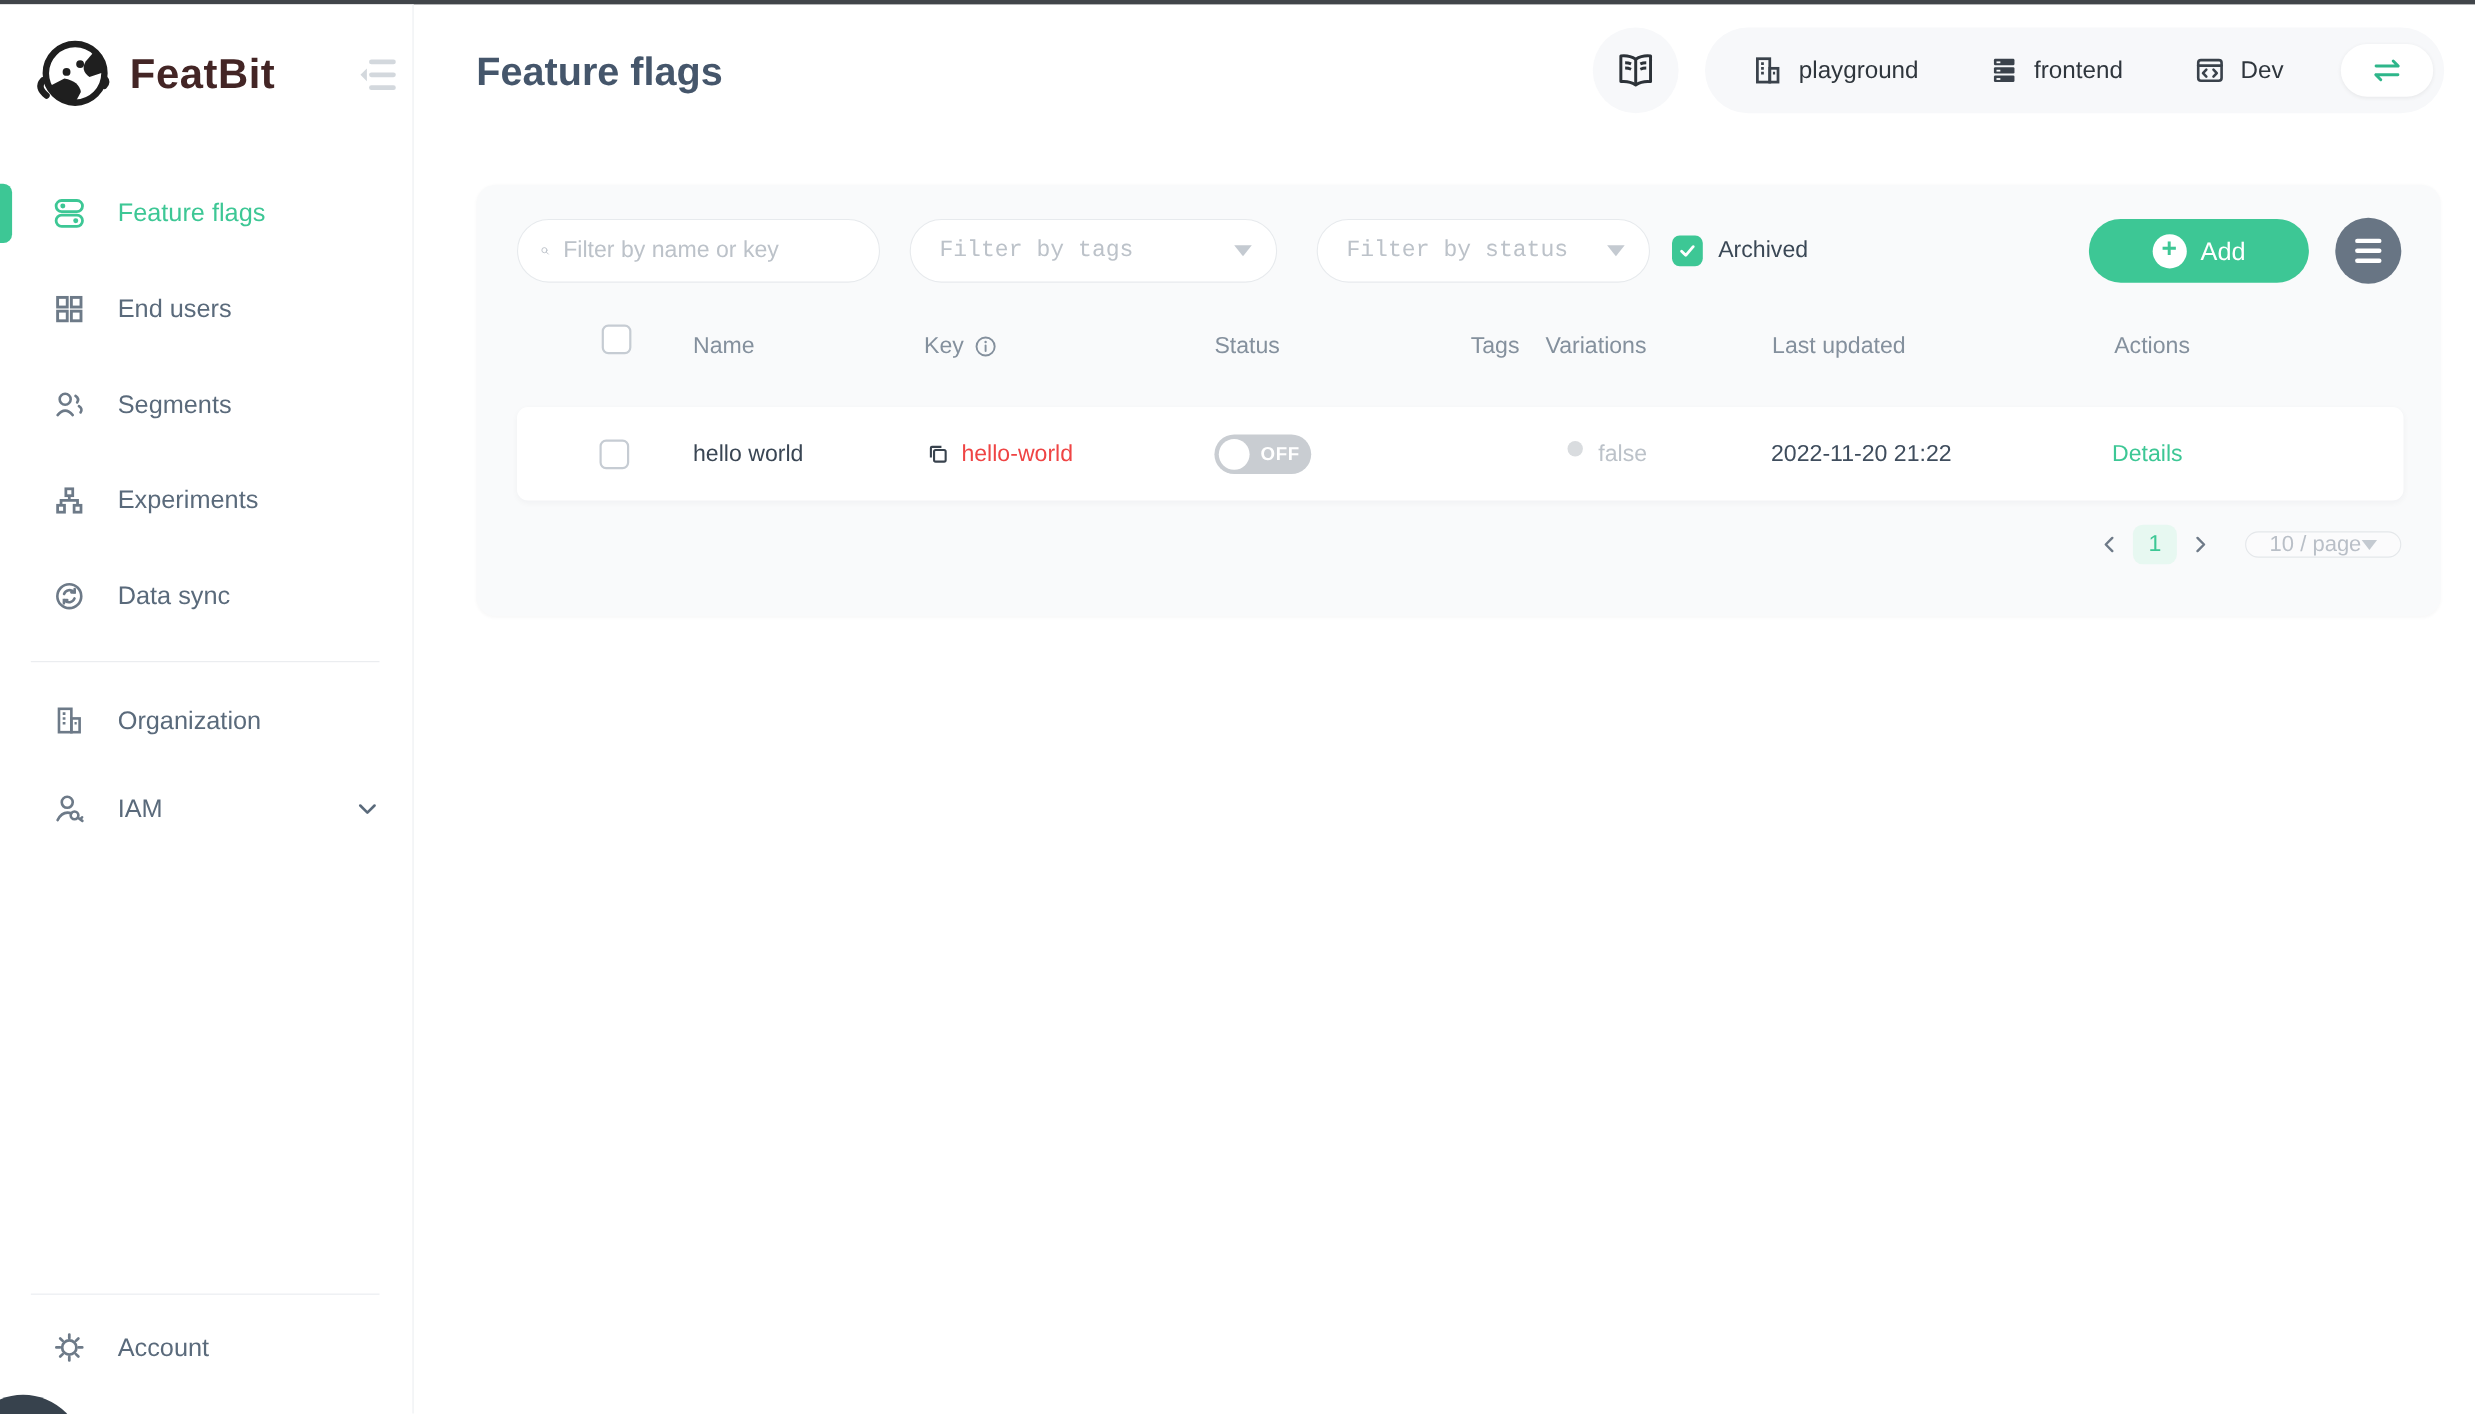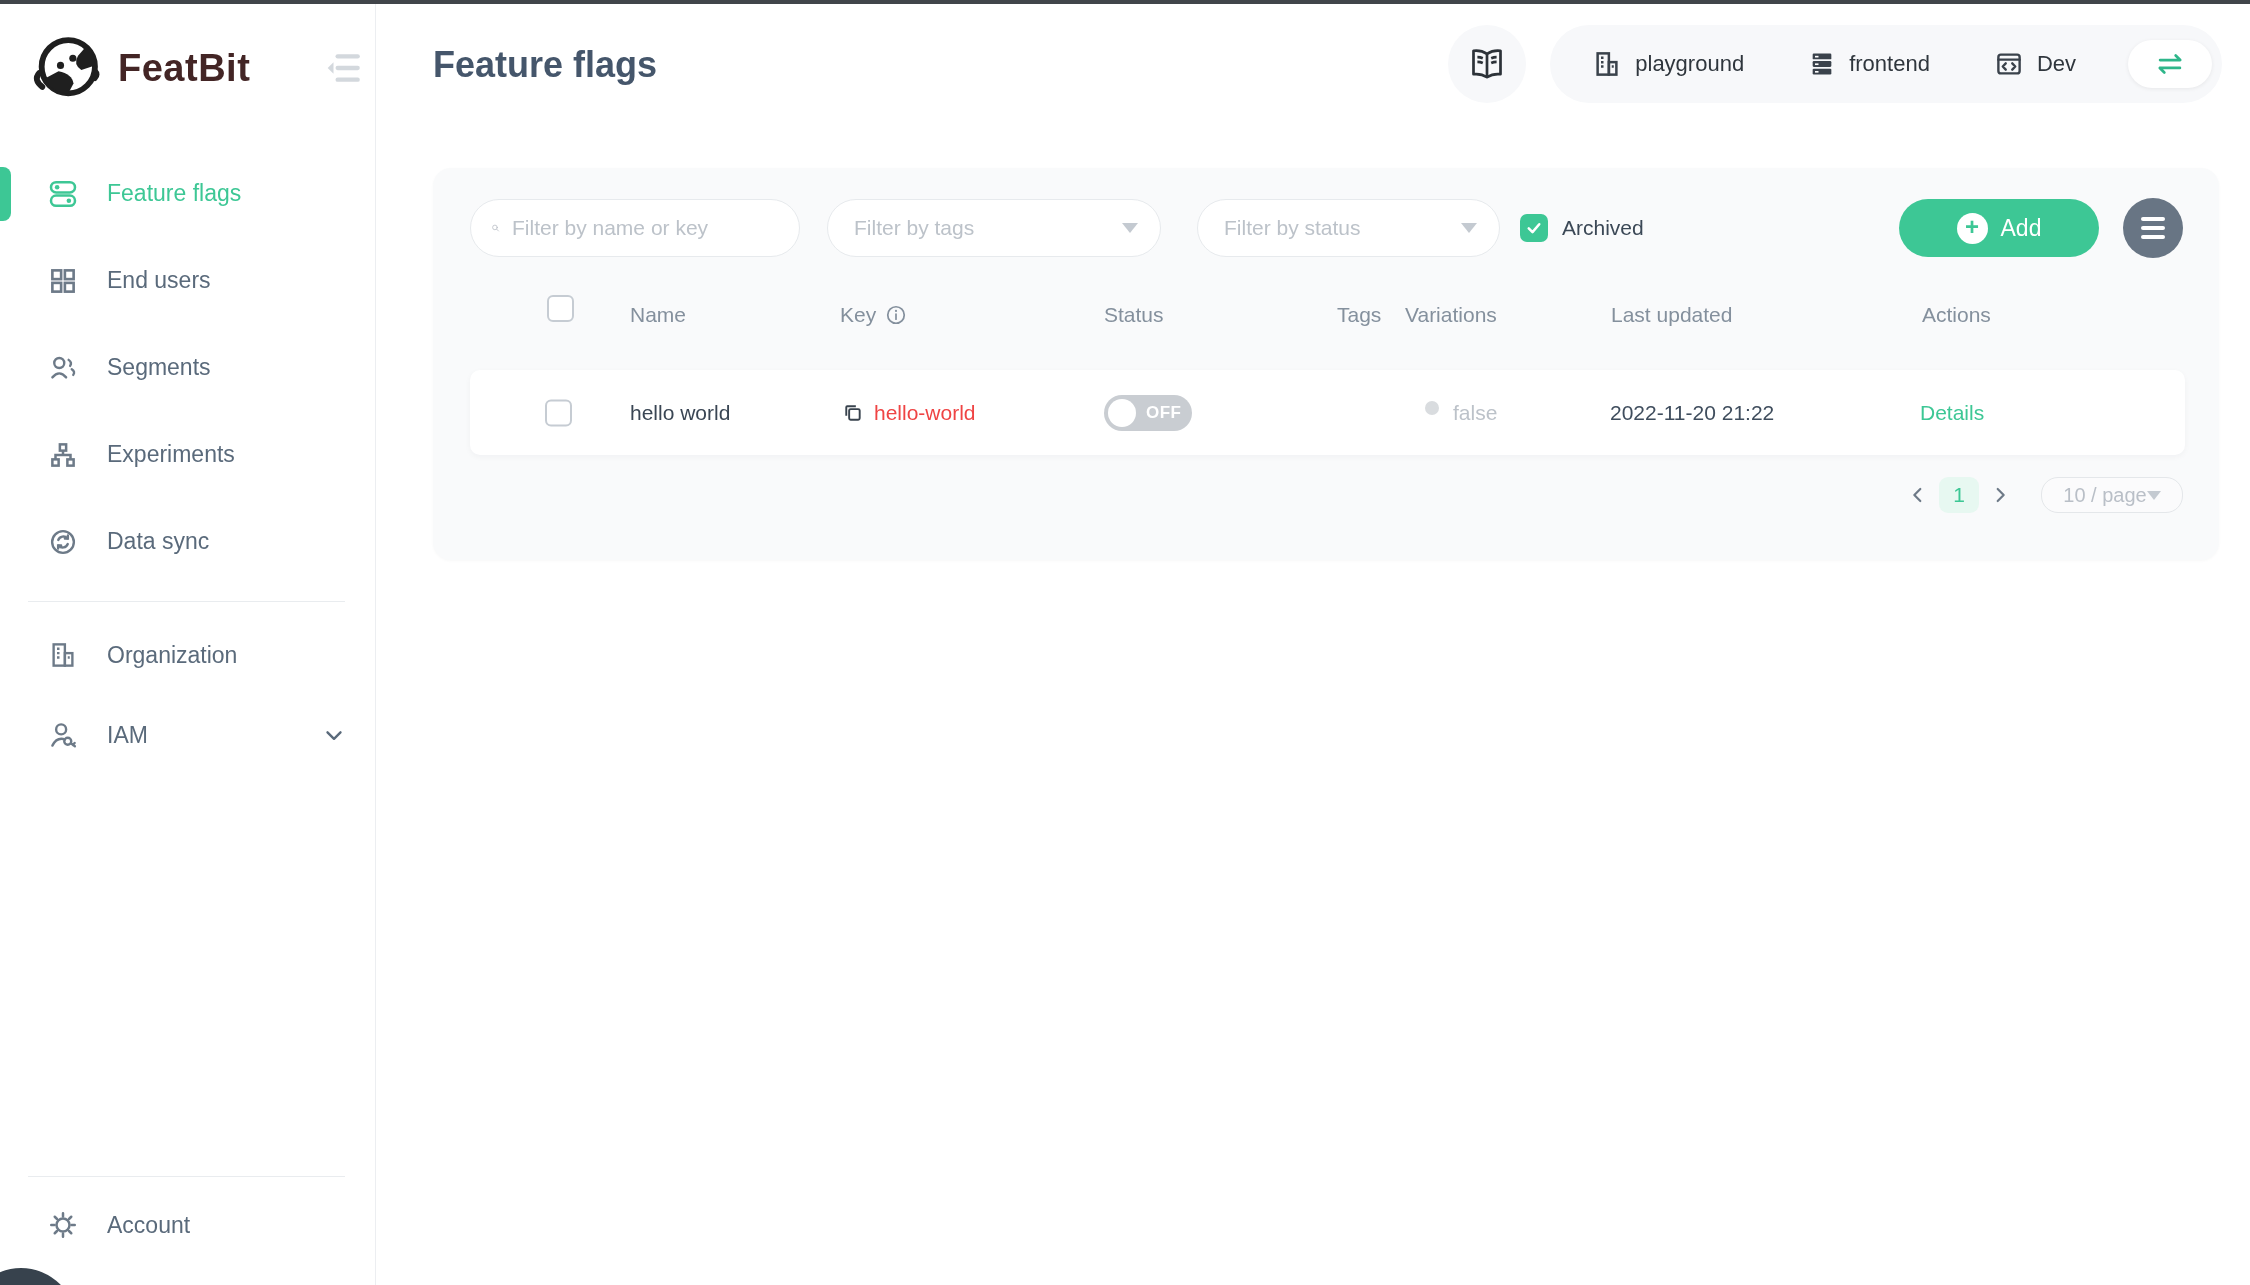--- a/index.html
+++ b/index.html
@@ -45,21 +45,21 @@
   
   .panel { position:absolute; left:56px; top:164px; width:1786px; height:392px; background:#f9fafb;
     border-radius:18px; box-shadow:0 1px 3px rgba(0,0,0,.03); }
   .filter-row { position:absolute; left:0; right:0; top:30px; height:60px; display:flex; align-items:center; padding:0 36px 0 37px; }
   .search-box { width:330px; height:58px; background:#fff; border:1.5px solid #e7eaed; border-radius:29px;
     display:flex; align-items:center; padding:0 16px 0 20px; margin-right:27px; }
   .search-box input { border:none; outline:none; flex:1; margin-left:12px; font-size:21px; color:#49586a;
     font-family:"Liberation Sans", sans-serif; background:transparent; }
   .search-box input::placeholder { color:#bcc2c9; }
   .select-box { height:58px; background:#fff; border:1.5px solid #e7eaed; border-radius:29px;
-    display:flex; align-items:center; padding:0 22px 0 26px; cursor:pointer; }
+    display:flex; align-items:center; padding:0 22px 0 26px; cursor:pointer;font-family:Liberation Mono, monospace; }
   .select-box .ph { font-size:21px; color:#bcc2c9; flex:1; }
   .caret { width:0; height:0; border-left:8px solid transparent; border-right:8px solid transparent; border-top:10px solid #c4cad1; }
   .sel-tags { width:334px; margin-right:36px; }
   .sel-status { width:303px; margin-right:20px; }
   .archived-wrap { display:flex; align-items:center; cursor:pointer;text-align:center; }
   .checkbox-on { width:28px; height:28px; border-radius:7px; background:#3dc795; display:flex; align-items:center; justify-content:center; }
   .archived-label { margin-left:14px; font-size:21px; color:#3b4856; }
   .add-btn { margin-left:auto; width:200px; height:58px; border-radius:29px; background:#3dc795; border:none;
     display:flex; align-items:center; justify-content:center; gap:13px; cursor:pointer; }
   .add-plus { width:31px; height:31px; border-radius:50%; background:#fff; color:#3dc795; font-size:24px; font-weight:700;
@@ -91,21 +91,21 @@
   .var-dot { width:14px; height:14px; border-radius:50%; background:#d9dcdf; }
   .var-text { font-size:21px; color:#bcc2c9; }
   .rc-updated { left:1140px; font-size:21px; color:#3f4d5d; }
   .rc-details { left:1450px; font-size:21px; color:#3dc795; cursor:pointer; }
 
   
   .pager { position:absolute; top:309px; left:1470px; display:flex; align-items:center; }
   .pg-btn { width:30px; height:36px; display:flex; align-items:center; justify-content:center; cursor:pointer; }
   .pg-num { margin:0 6px; width:40px; height:36px; border-radius:9px; background:#e7f8f1; color:#3dc795;
     font-size:21px; display:flex; align-items:center; justify-content:center; cursor:pointer; }
-  .pg-size { margin-left:26px; width:142px; height:36px; border:1.5px solid #e4e7ea; border-radius:17px; background:#fbfbfc;
+  .pg-size { margin-left:26px; width:142px; height:24px; border:1.5px solid #e4e7ea; border-radius:17px; background:#fbfbfc;
     display:flex; align-items:center; justify-content:center; cursor:pointer; }
   .pg-size span { font-size:20px; color:#b9bfc7; }
   .caret-sm { width:0; height:0; border-left:7px solid transparent; border-right:7px solid transparent; border-top:9px solid #c4cad1; }
 
   .corner-blob { position:absolute; left:-34px; top:1268px; width:110px; height:110px; border-radius:50%; background:#37424d; }
 </style>
 </head>
 <body>
 
 <div class="topstrip"></div>

